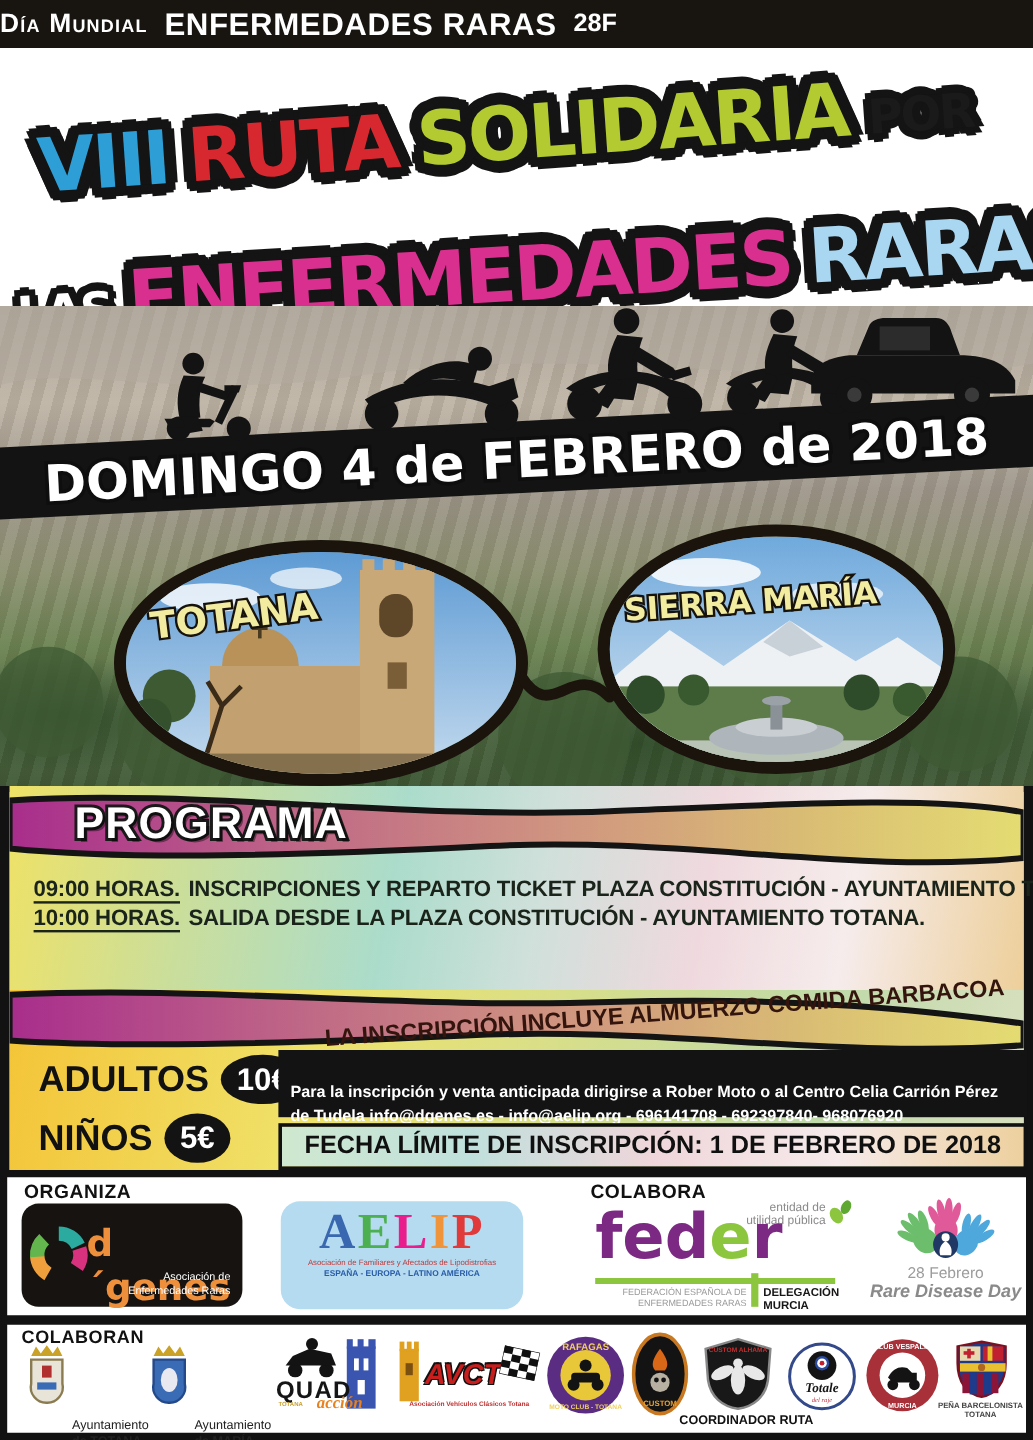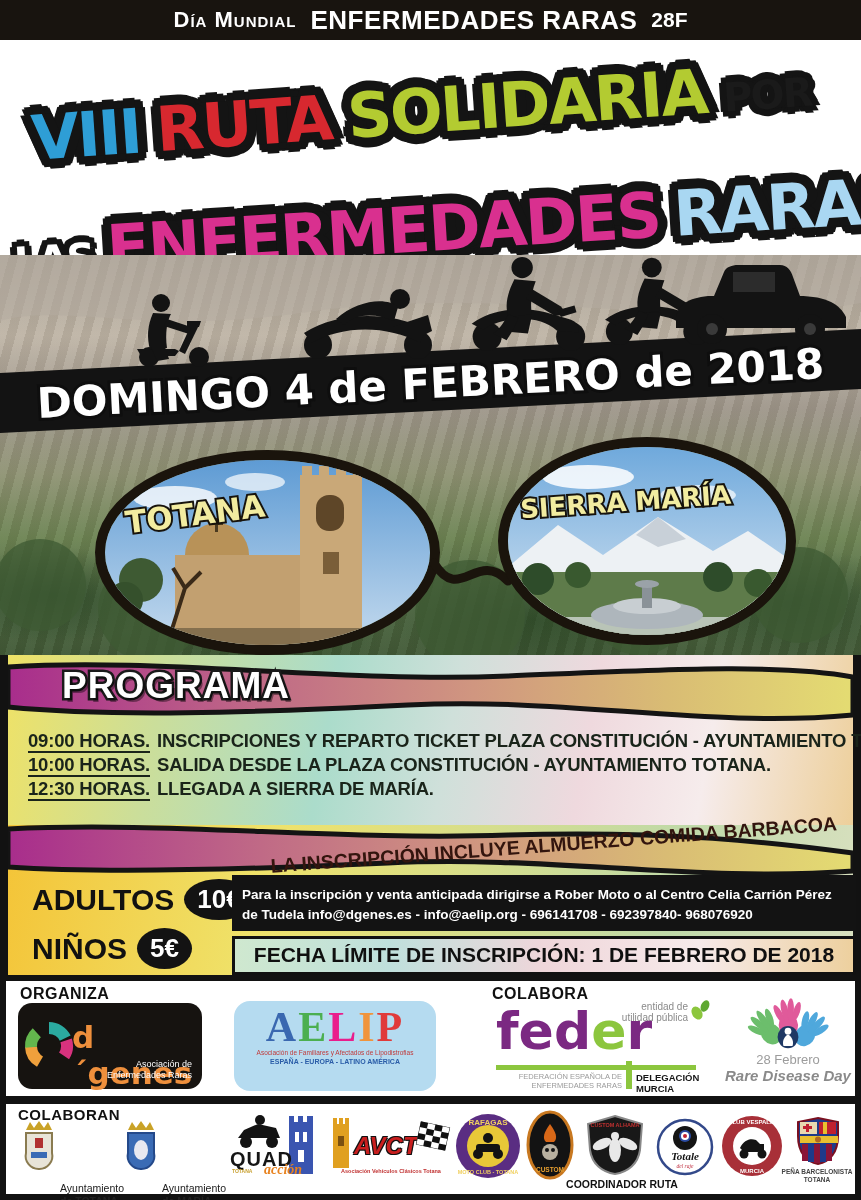--- a/index.html
+++ b/index.html
@@ -2,21 +2,21 @@
 <html><head>
 <meta charset="utf-8">
 <style>
   html,body{margin:0;padding:0;background:#fff;}
   .poster{position:relative;width:861px;height:1200px;overflow:hidden;background:#fff;
           font-family:"Liberation Sans",sans-serif;}
   .abs{position:absolute;}
 
   
   .banner{left:0;top:0;width:861px;height:40px;background:#18140f;color:#fff;
-          display:flex;align-items:center;justify-content:center;gap:14px;}
+          display:flex;align-items:center;gap:14px;}
   .banner .pre{font-variant:small-caps;font-weight:600;font-size:22px;letter-spacing:1px;}
   .banner .main{font-weight:800;font-size:26px;letter-spacing:.5px;}
   .banner .code{font-weight:800;font-size:21px;}
 
   
   .title-area{left:0;top:40px;width:861px;height:215px;background:#fff;}
   .comic{font-family:"DejaVu Sans",sans-serif;font-weight:800;letter-spacing:-2px;
     -webkit-text-stroke:7px #fff;paint-order:stroke fill;white-space:nowrap;
     text-shadow:10px 0 0 #141414,-10px 0 0 #141414,0 10px 0 #141414,0 -10px 0 #141414,
       8px 6px 0 #141414,-8px 6px 0 #141414,8px -6px 0 #141414,-8px -6px 0 #141414,
@@ -65,21 +65,21 @@
   .head-insc{left:26px;top:176px;font-size:31px;}
   .insc-note{position:absolute;left:262px;top:178px;width:580px;transform:rotate(-4.3deg);
     color:#33150e;font-weight:800;font-size:19.5px;white-space:nowrap;}
   .sched{position:absolute;left:20px;top:74px;width:810px;}
   .sched-row{font-weight:800;font-size:18.5px;color:#1a241a;line-height:24px;white-space:nowrap;letter-spacing:-.2px;}
   .sched-row .time{border-bottom:2.5px solid #1a241a;margin-right:7px;}
   .prices{position:absolute;left:24px;top:224px;}
   .price-row{display:flex;align-items:center;gap:10px;font-weight:800;font-size:30px;color:#111;margin-bottom:8px;}
   .price-pill{background:#131313;color:#fff;border-radius:50%;padding:5px 13px;font-size:26px;font-weight:800;}
   .contact-box{position:absolute;left:224px;top:220px;width:624px;height:56px;background:#131313;color:#fff;
-    box-sizing:border-box;padding:10px 10px;font-weight:700;font-size:13.5px;line-height:20px;}
+    box-sizing:border-box;padding:25px 10px;font-weight:700;font-size:13.5px;line-height:20px;}
   .fecha-box{position:absolute;left:224px;top:281px;width:624px;height:39px;box-sizing:border-box;
     border:3px solid #111;background:linear-gradient(90deg,#cfe8cf,#bfe0dc,#efd6da,#f6eaea,#edd09e);
     color:#101010;font-weight:800;font-size:21px;text-align:center;line-height:32px;white-space:nowrap;}
 
   
   .org-box{left:0;top:975px;width:861px;height:125px;box-sizing:border-box;background:#fff;
     border:6px solid #121212;border-bottom-width:4px;}
   .sec-label{position:absolute;font-weight:800;font-size:16px;color:#111;letter-spacing:.5px;}
   .dgenes{position:absolute;left:12px;top:22px;width:184px;height:86px;background:#161310;border-radius:14px;}
   .dgenes-name{position:absolute;left:54px;top:16px;color:#ee8f3c;font-weight:800;font-size:31px;font-family:"DejaVu Sans",sans-serif;}
@@ -286,23 +286,20 @@
     </svg>
     <div class="band-head head-prog">PROGRAMA</div>
 
     <div class="sched">
       <div class="sched-row">
         <span class="time">09:00 HORAS.</span><span>INSCRIPCIONES Y REPARTO TICKET PLAZA CONSTITUCIÓN -  AYUNTAMIENTO TOTANA.</span>
       </div>
       <div class="sched-row">
         <span class="time">10:00 HORAS.</span><span>SALIDA DESDE LA PLAZA CONSTITUCIÓN - AYUNTAMIENTO TOTANA.</span>
       </div>
-      <div class="sched-row">
-        <span class="time">12:30 HORAS.</span><span>LLEGADA A SIERRA DE MARÍA.</span>
-      </div>
     </div>
 
     <svg class="bandsvg" style="top:166px;" width="845" height="62" viewBox="0 0 845 62" preserveAspectRatio="none">
       <path d="M0,8 C160,0 330,20 500,14 C660,9 770,22 845,32 L845,50 C690,62 540,34 380,42 C230,49 90,52 0,46 Z" fill="url(#gb1)" stroke="#141414" stroke-width="5"></path>
     </svg>
     <div class="insc-note">LA INSCRIPCIÓN INCLUYE ALMUERZO COMIDA BARBACOA</div>
 
     <div class="prices">
       <div class="price-row">
         <span>ADULTOS</span>

